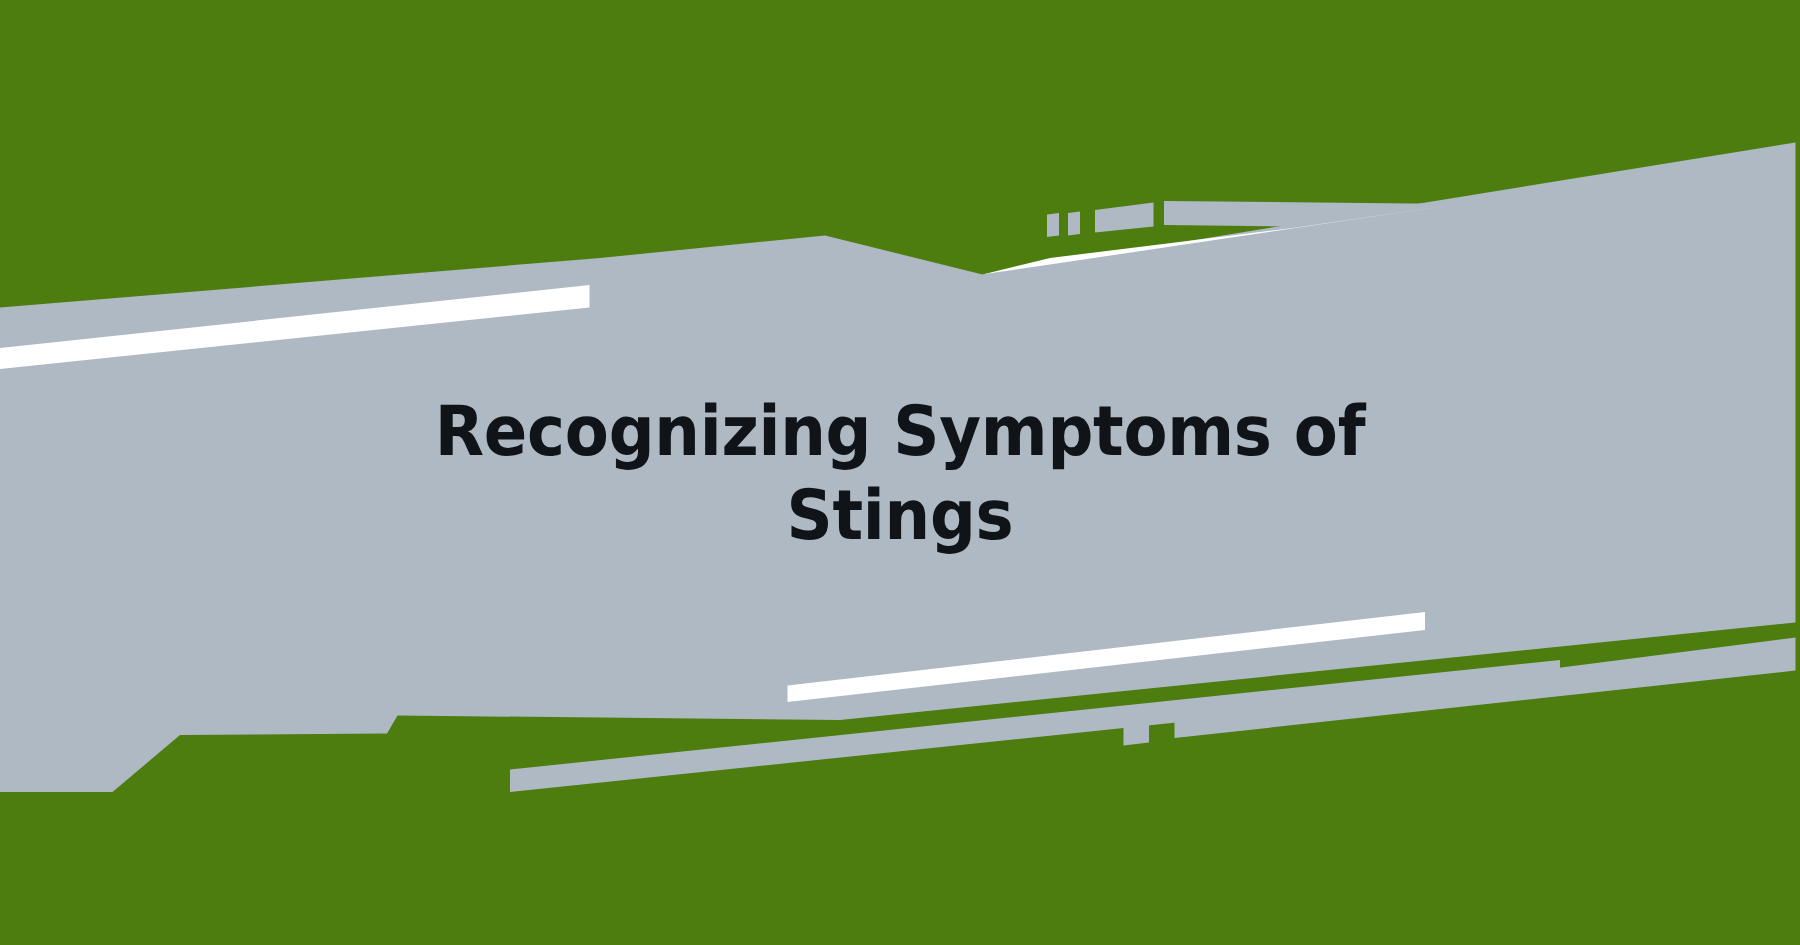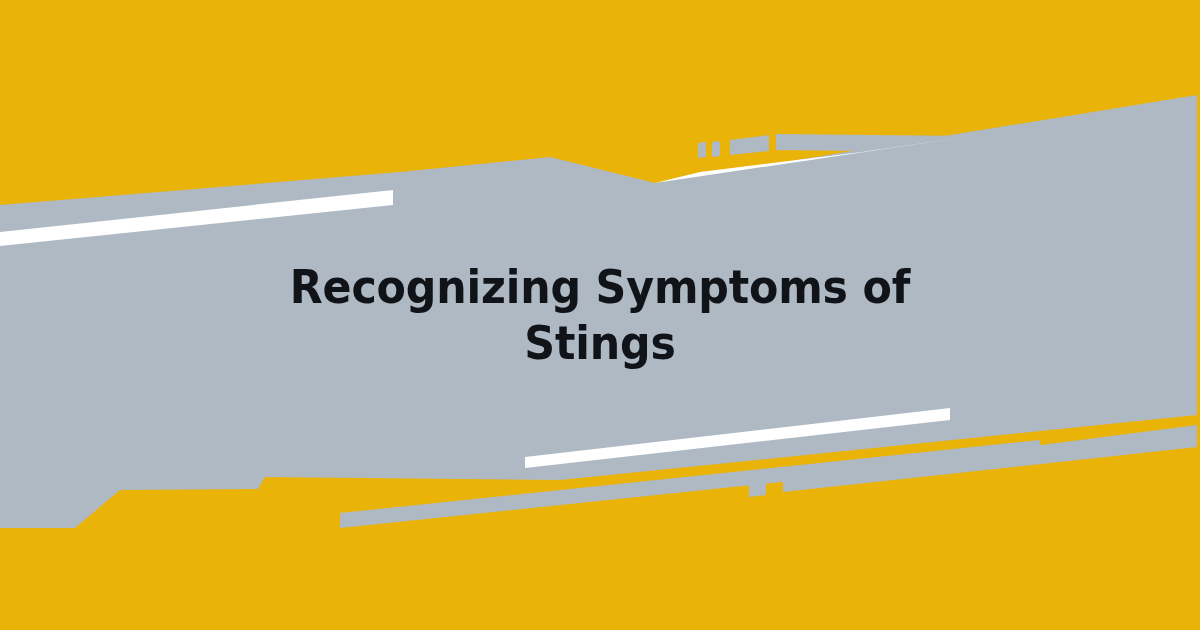--- a/index.html
+++ b/index.html
@@ -9,21 +9,21 @@
     background: #ffffff;
   }
   body {
     font-family: "DejaVu Sans", sans-serif;
   }
   #banner {
     position: relative;
     width: 1200px;
     height: 630px;
     overflow: hidden;
-    background: #eab308;
+    background: #4d7c0f;
   }
   #banner-art {
     position: absolute;
     top: 0;
     left: 0;
     width: 1200px;
     height: 630px;
     display: block;
   }
   #title-layer {

